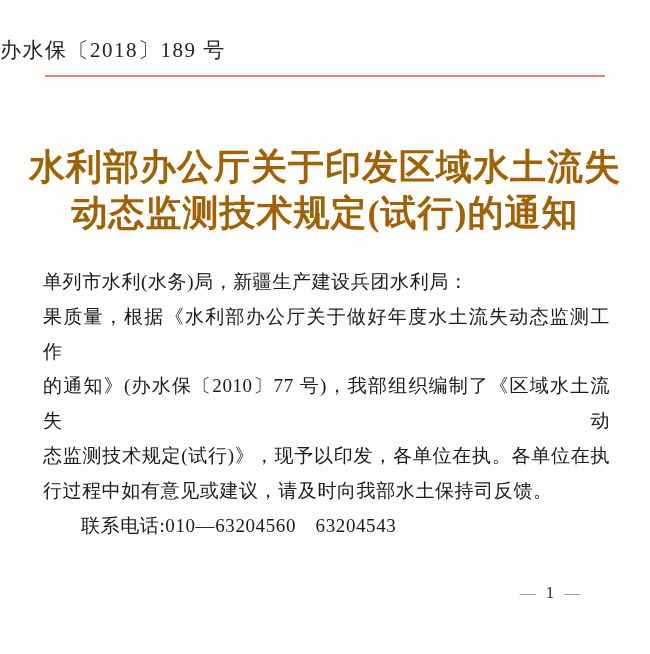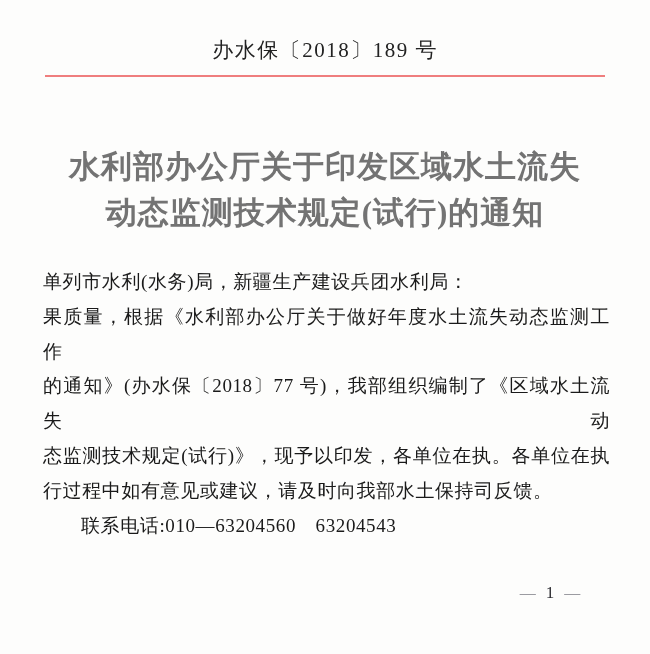--- a/index.html
+++ b/index.html
@@ -14,44 +14,44 @@
   .page {
     position: absolute;
     inset: 0;
     background: #fdfdfc;
   }
   .doc-number {
     position: absolute;
     top: 36px;
     left: 0;
     width: 100%;
-    text-align: center;
+    text-align: left;
     font-size: 21px;
     letter-spacing: 1.5px;
     color: #222;
   }
   .red-line {
     position: absolute;
     top: 75px;
     left: 45px;
     width: 560px;
     height: 2px;
     background: #ef7e7e;
   }
   .title-block {
     position: absolute;
     top: 144px;
     left: 0;
     width: 100%;
     text-align: center;
     font-weight: bold;
-    font-size: 31px;
+    font-size: 36px;
     line-height: 46px;
     letter-spacing: 1px;
-    color: #737373;
+    color: #a16207;
   }
   .title-line { display: block; }
   .body-text {
     position: absolute;
     top: 265px;
     left: 43px;
     width: 567px;
     font-size: 19px;
     line-height: 34.8px;
     color: #1a1a1a;
@@ -94,21 +94,21 @@
   <div class="red-line"></div>
 
   <div class="title-block">
     <span class="title-line">水利部办公厅关于印发区域水土流失</span>
     <span class="title-line">动态监测技术规定(试行)的通知</span>
   </div>
 
   <div class="body-text">
     <div class="bline">单列市水利(水务)局，新疆生产建设兵团水利局：</div>
     <div class="bline fill">果质量，根据《水利部办公厅关于做好年度水土流失动态监测工作</div>
-    <div class="bline fill">的通知》(办水保〔2018〕77 号)，我部组织编制了《区域水土流失动</div>
+    <div class="bline fill">的通知》(办水保〔2010〕77 号)，我部组织编制了《区域水土流失动</div>
     <div class="bline fill">态监测技术规定(试行)》，现予以印发，各单位在执。各单位在执</div>
     <div class="bline">行过程中如有意见或建议，请及时向我部水土保持司反馈。</div>
     <div class="bline indent">联系电话:010—63204560　63204543</div>
 
   </div>
 
   <div class="footer-pagenum">
     <span class="dash">—</span><span class="num">1</span><span class="dash">—</span>
   </div>
 

